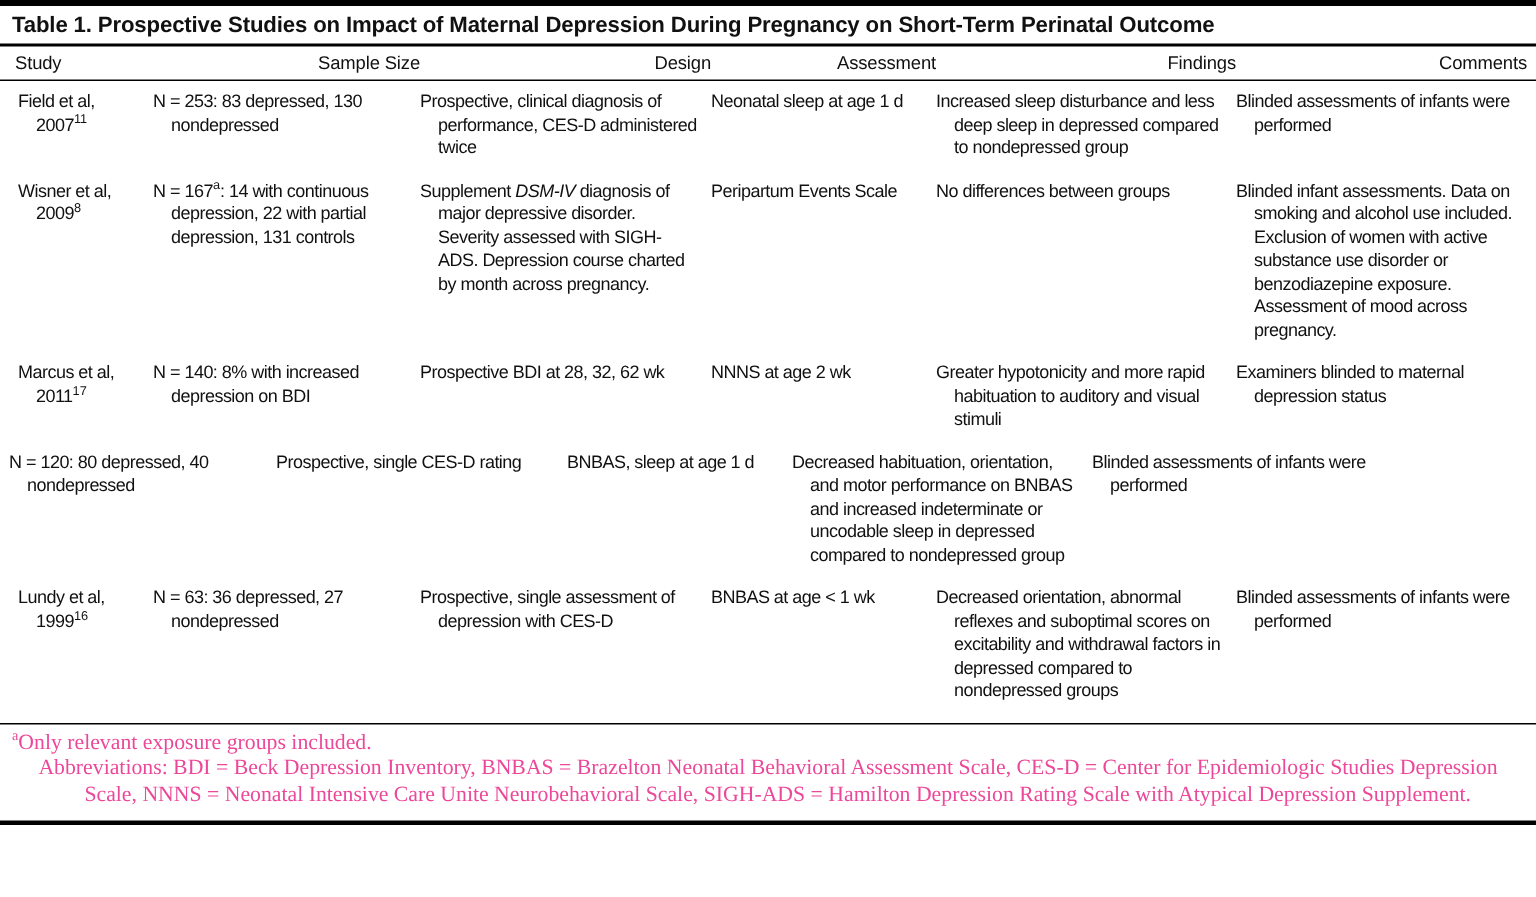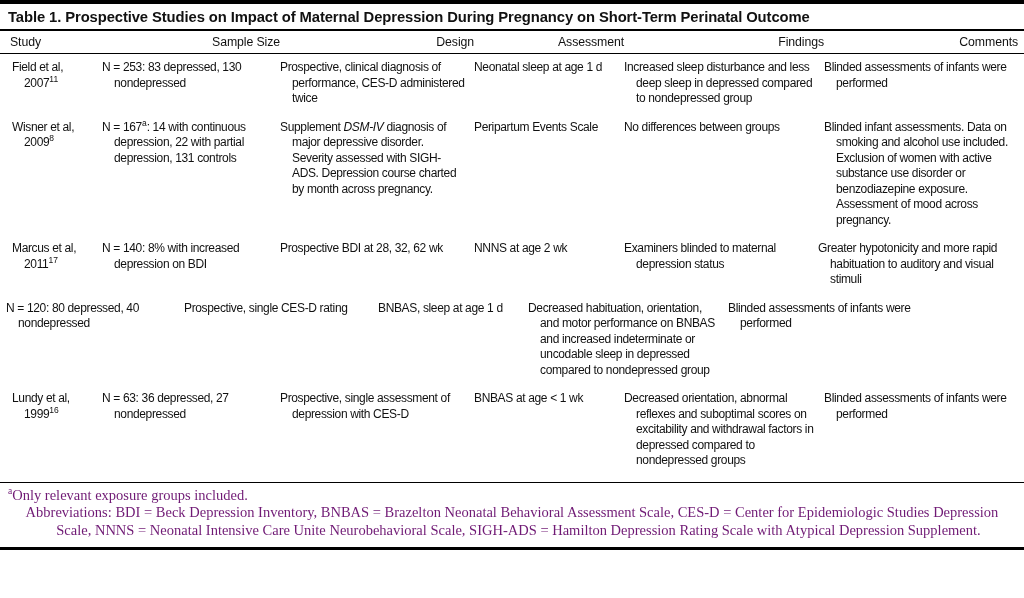--- a/index.html
+++ b/index.html
@@ -54,21 +54,21 @@
   .col-find    { width: 200px; }
   .col-comm    { width: 194px; }
 
   sup { font-size: 8.5px; line-height: 0; vertical-align: super; letter-spacing: 0; }
   em  { font-style: italic; }
 
   .footnotes {
     font-family: "Liberation Serif", serif;
     font-size: 14.5px;
     line-height: 17.5px;
-    color: #701a75;
+    color: #ec4899;
     padding: 4px 2px 6px 2px;
   }
   .fn { margin: 0; }
   .fn.hang { padding-left: 13px; text-indent: -13px; text-align: center; }
   .footnotes sup { font-size: 9.5px; }
 </style>
 </head>
 <body>
 
 <div class="page">
@@ -105,22 +105,22 @@
         <div class="tcell col-design"><span>Supplement </span><em>DSM-IV</em><span> diagnosis of major depressive disorder. Severity assessed with SIGH-ADS. Depression course charted by month across pregnancy.</span></div>
         <div class="tcell col-assess"><span>Peripartum Events Scale</span></div>
         <div class="tcell col-find"><span>No differences between groups</span></div>
         <div class="tcell col-comm"><span>Blinded infant assessments. Data on smoking and alcohol use included. Exclusion of women with active substance use disorder or benzodiazepine exposure. Assessment of mood across pregnancy.</span></div>
       </div>
       <div class="trow">
         <div class="tcell col-study"><span>Marcus et al, 2011</span><sup>17</sup></div>
         <div class="tcell col-sample"><span>N = 140: 8% with increased depression on BDI</span></div>
         <div class="tcell col-design"><span>Prospective BDI at 28, 32, 62 wk</span></div>
         <div class="tcell col-assess"><span>NNNS at age 2 wk</span></div>
+        <div class="tcell col-find"><span>Greater hypotonicity and more rapid habituation to auditory and visual stimuli</span></div>
         <div class="tcell col-comm"><span>Examiners blinded to maternal depression status</span></div>
-        <div class="tcell col-find"><span>Greater hypotonicity and more rapid habituation to auditory and visual stimuli</span></div>
       </div>
       <div class="trow">
         <div class="tcell col-sample"><span>N = 120: 80 depressed, 40 nondepressed</span></div>
         <div class="tcell col-design"><span>Prospective, single CES-D rating</span></div>
         <div class="tcell col-assess"><span>BNBAS, sleep at age 1 d</span></div>
         <div class="tcell col-find"><span>Decreased habituation, orientation, and motor performance on BNBAS and increased indeterminate or uncodable sleep in depressed compared to nondepressed group</span></div>
         <div class="tcell col-comm"><span>Blinded assessments of infants were performed</span></div>
       </div>
       <div class="trow">
         <div class="tcell col-study"><span>Lundy et al, 1999</span><sup>16</sup></div>

